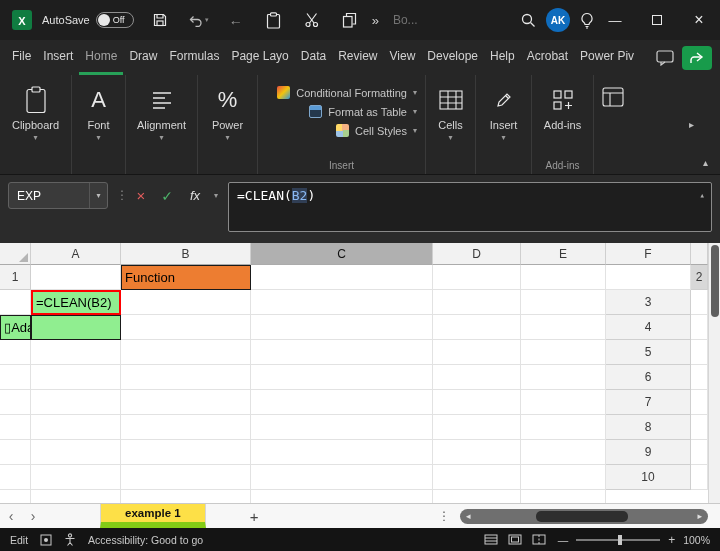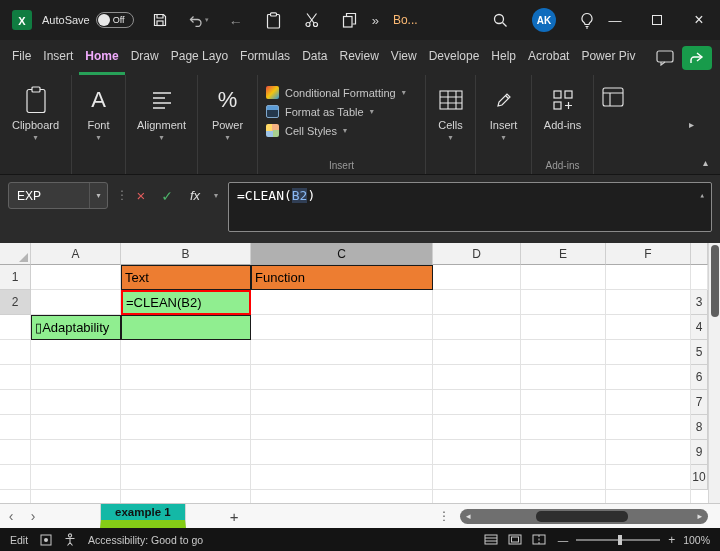--- a/index.html
+++ b/index.html
@@ -13,50 +13,50 @@
   .excel-logo { margin-left:12px; }
   .autosave-lbl { font-size:11px; margin-left:10px; color:#E2E2E2; }
   .toggle { width:38px; height:16px; border:1px solid #8f8f8f; border-radius:9px; display:flex;
     align-items:center; padding:1px 3px 1px 1px; margin-left:6px; background:#1E1E1E; cursor:pointer; }
   .toggle .knob { width:12px; height:12px; border-radius:50%; background:#E8E8E8; }
   .toggle .state { font-size:9px; color:#E8E8E8; margin-left:3px; }
   .qat { margin-left:14px; width:24px; }
   .dim { color:#9a9a9a; }
   .tiny-chev { font-size:7px; color:#8a8a8a; margin-left:1px; }
   .more-glyph { font-size:13px; color:#CFCFCF; margin-left:10px; }
-  .doc-title { font-size:12px; color:#fdba74; margin-left:14px; }
+  .doc-title { font-size:12px; color:#737373; margin-left:14px; }
   .tb-right { margin-left:auto; display:flex; align-items:center; }
-  .tb-right > * { margin-left:24px; }
+  .tb-right > * { margin-left:10px; }
   .avatar { width:24px; height:24px; border-radius:50%; background:#0F6CBD; color:#fff;
     font-size:10px; font-weight:bold; display:flex; align-items:center; justify-content:center; }
   .wbtn { width:42px; height:40px; display:flex; align-items:center; justify-content:center;
     font-size:13px; color:#E8E8E8; margin-left:0 !important; cursor:pointer; }
   .max-box { width:10px; height:10px; border:1px solid #E8E8E8; }
 
   
   .menubar { position:absolute; top:40px; left:0; right:0; height:35px; background:#262626;
     display:flex; align-items:stretch; padding:0 6px; }
   .mtab { display:flex; align-items:center; padding:0 6px; font-size:12px; color:#D2D2D2;
     border-bottom:3px solid transparent; cursor:pointer; white-space:nowrap; }
-  .mtab.active { color:#f0abfc; font-weight:bold; border-bottom-color:#27A158; }
+  .mtab.active { color:#a3a3a3; font-weight:normal; border-bottom-color:#27A158; }
   .mb-right { margin-left:auto; display:flex; align-items:center; gap:8px; padding-right:2px; }
   .share-btn { width:30px; height:24px; background:#189B4B; border-radius:4px; display:flex;
     align-items:center; justify-content:center; cursor:pointer; }
 
   
   .ribbon { position:absolute; top:75px; left:0; right:0; height:100px; background:#262626;
     border-bottom:1px solid #151515; display:flex; }
   .rgroup { border-right:1px solid #3A3A3A; display:flex; flex-direction:column;
     align-items:center; padding-top:9px; }
   .rg-icon { height:32px; display:flex; align-items:center; justify-content:center; }
   .rg-label { font-size:11px; color:#D6D6D6; margin-top:3px; white-space:nowrap; }
   .rg-chev { font-size:8px; color:#9a9a9a; margin-top:2px; }
   .rg-bottom { margin-top:auto; font-size:10px; color:#9a9a9a; padding-bottom:3px; }
   .big-glyph { font-size:22px; color:#E8E8E8; }
-  .styles-group { align-items:flex-start; padding:8px 8px 0; }
+  .styles-group { align-items:flex-end; padding:8px 8px 0; }
   .srow { display:flex; align-items:center; gap:6px; font-size:11px; color:#C6C6C6;
     height:19px; cursor:pointer; white-space:nowrap; }
   .sicon { width:13px; height:13px; border-radius:2px; flex:0 0 auto; }
   .sicon.cf { background:linear-gradient(135deg,#E84C3D 0%,#F1C40F 50%,#3498DB 100%); }
   .sicon.ft { background:linear-gradient(#5B9BD5 0 4px,#24384d 4px); border:1px solid #7FA7CC; }
   .sicon.cs { background:conic-gradient(#F4B183 0 25%,#A9D08E 0 50%,#9DC3E6 0 75%,#FFD966 0); }
   .srow .rg-chev { margin-top:0; }
   .ribbon-rail { flex:1; position:relative; }
   .rail-icon { position:absolute; left:8px; top:12px; }
   .rail-chev { position:absolute; right:26px; top:44px; color:#bdbdbd; font-size:10px; cursor:pointer; }
@@ -104,23 +104,23 @@
 
   .vscroll { position:absolute; right:0; top:243px; width:12px; height:260px; background:#F1F1F1;
     border-left:1px solid #D5D5D5; cursor:pointer; }
   .vthumb { position:absolute; left:2px; top:2px; width:8px; height:72px; background:#5f5f5f;
     border-radius:4px; }
 
   
   .sheetbar { position:absolute; top:503px; left:0; right:0; height:25px; background:#F7F7F7;
     border-top:1px solid #C9C9C9; display:flex; align-items:center; font-size:12px; color:#555; }
   .sb-nav { width:22px; text-align:center; font-size:14px; color:#666; cursor:pointer; }
-  .sheettab { margin-left:56px; height:100%; background:#14b8a6; border-left:1px solid #D5D5D5;
-    border-right:1px solid #D5D5D5; border-bottom:8px solid #84cc16; display:flex;
-    align-items:center; padding:0 14px; color:#111; font-weight:bold; font-size:11.5px; cursor:pointer; }
+  .sheettab { margin-left:56px; height:100%; background:#fde047; border-left:1px solid #D5D5D5;
+    border-right:1px solid #D5D5D5; border-bottom:6px solid #84cc16; display:flex;
+    align-items:center; padding:0 24px; color:#111; font-weight:bold; font-size:11.5px; cursor:pointer; }
   .sb-add { margin-left:44px; font-size:15px; color:#444; cursor:pointer; }
   .sb-dots { margin-left:auto; color:#555; font-size:12px; cursor:pointer; }
   .hscroll { display:flex; align-items:center; background:#6F6F6F; border-radius:8px; height:15px;
     width:248px; margin:0 12px 0 10px; padding:0 6px; gap:4px; cursor:pointer; }
   .hscroll .arr { color:#E0E0E0; font-size:9px; }
   .htrack { flex:1; position:relative; height:11px; }
   .hthumb { position:absolute; left:28%; width:42%; top:0; height:11px; background:#2E2E2E;
     border-radius:5px; }
 
   
@@ -204,22 +204,22 @@
       </span>
     <span class="wbtn" style="font-size:16px;">×</span>
   </div>
 </div>
 
 <div class="menubar">
   <span class="mtab">File</span>
   <span class="mtab">Insert</span>
   <span class="mtab active">Home</span>
   <span class="mtab">Draw</span>
+  <span class="mtab">Formulas</span>
   <span class="mtab">Page Layo</span>
-  <span class="mtab">Formulas</span>
   <span class="mtab">Data</span>
   <span class="mtab">Review</span>
   <span class="mtab">View</span>
   <span class="mtab">Develope</span>
   <span class="mtab">Help</span>
   <span class="mtab">Acrobat</span>
   <span class="mtab">Power Piv</span>
   <div class="mb-right">
     <span class="tb-i">
       <svg width="18" height="16" fill="none" stroke="#D2D2D2" stroke-width="1.2">
@@ -349,21 +349,20 @@
   <div class="gh">A</div>
   <div class="gh">B</div>
   <div class="gh sel">C</div>
   <div class="gh">D</div>
   <div class="gh">E</div>
   <div class="gh">F</div>
   <div class="gh"></div>
 
   <div class="rh">1</div>
   <div class="c"></div>
-  <div class="c o">Text</div>
   <div class="c o">Function</div>
   <div class="c"></div>
   <div class="c"></div>
   <div class="c"></div>
   <div class="c"></div>
 
   <div class="rh sel">2</div>
   <div class="c"></div>
   <div class="c g rsel">=CLEAN(B2)</div>
   <div class="c"></div>

